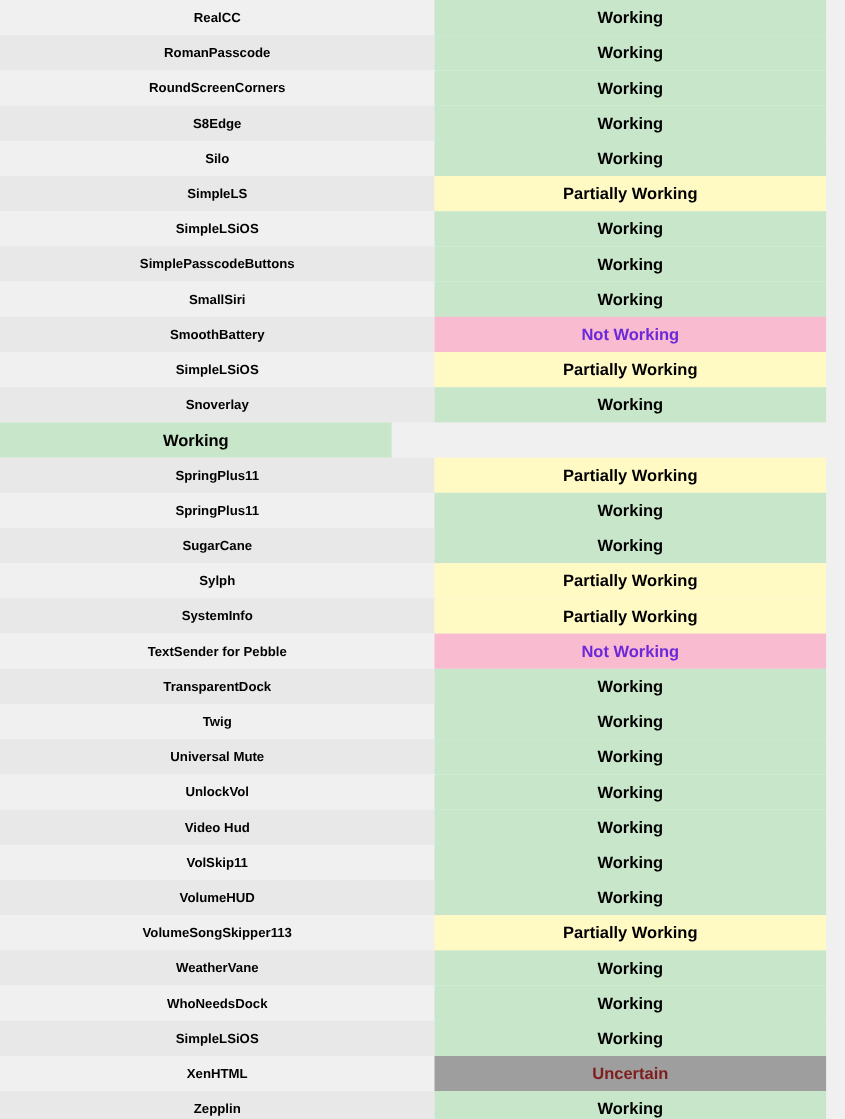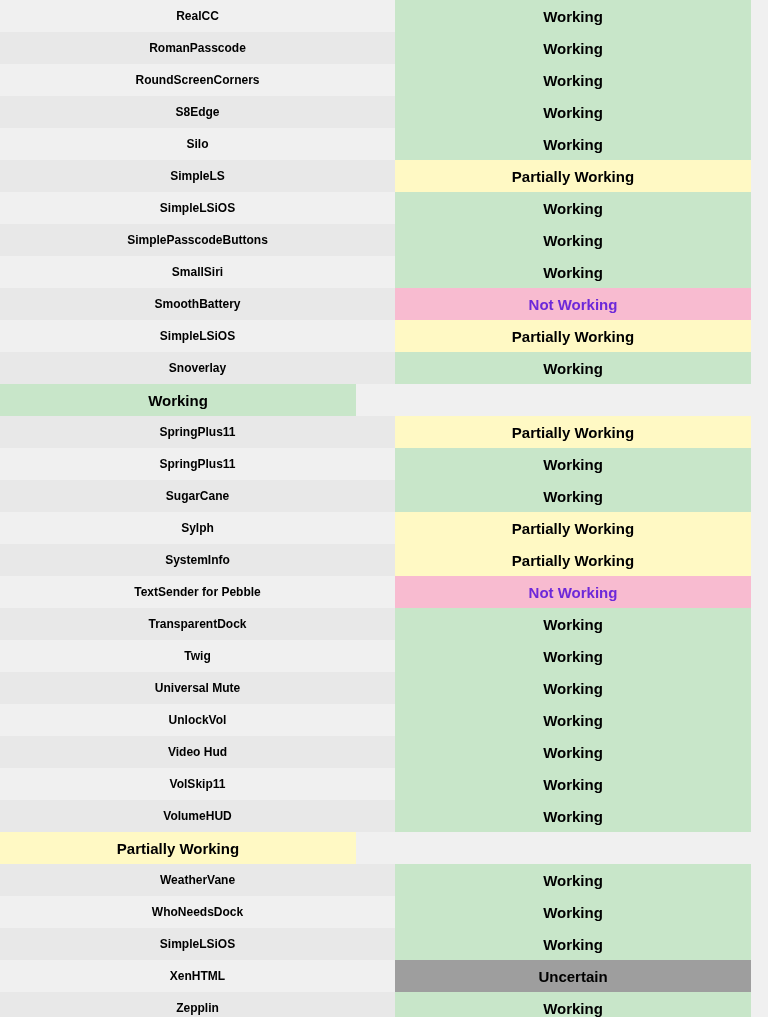--- a/index.html
+++ b/index.html
@@ -53,21 +53,21 @@
     .status-partial {
       background: #fff9c4;
       color: #000;
     }
     .status-not-working {
       background: #f8bbd0;
       color: #6d28d9;
     }
     .status-uncertain {
       background: #9e9e9e;
-      color: #000000;
+      color: #7f1d1d;
     }
   </style>
 </head>
 <body>
 
 <div class="table-container">
 <div class="row">
       <div class="left-cell">RealCC</div>
       <div class="right-cell status-working">Working</div>
     </div>
@@ -164,20 +164,21 @@
     </div>
     <div class="row">
       <div class="left-cell">VolSkip11</div>
       <div class="right-cell status-working">Working</div>
     </div>
     <div class="row">
       <div class="left-cell">VolumeHUD</div>
       <div class="right-cell status-working">Working</div>
     </div>
     <div class="row">
+      <div class="left-cell">VolumeSongSkipper113</div>
       <div class="right-cell status-partial">Partially Working</div>
     </div>
     <div class="row">
       <div class="left-cell">WeatherVane</div>
       <div class="right-cell status-working">Working</div>
     </div>
     <div class="row">
       <div class="left-cell">WhoNeedsDock</div>
       <div class="right-cell status-working">Working</div>
     </div>

